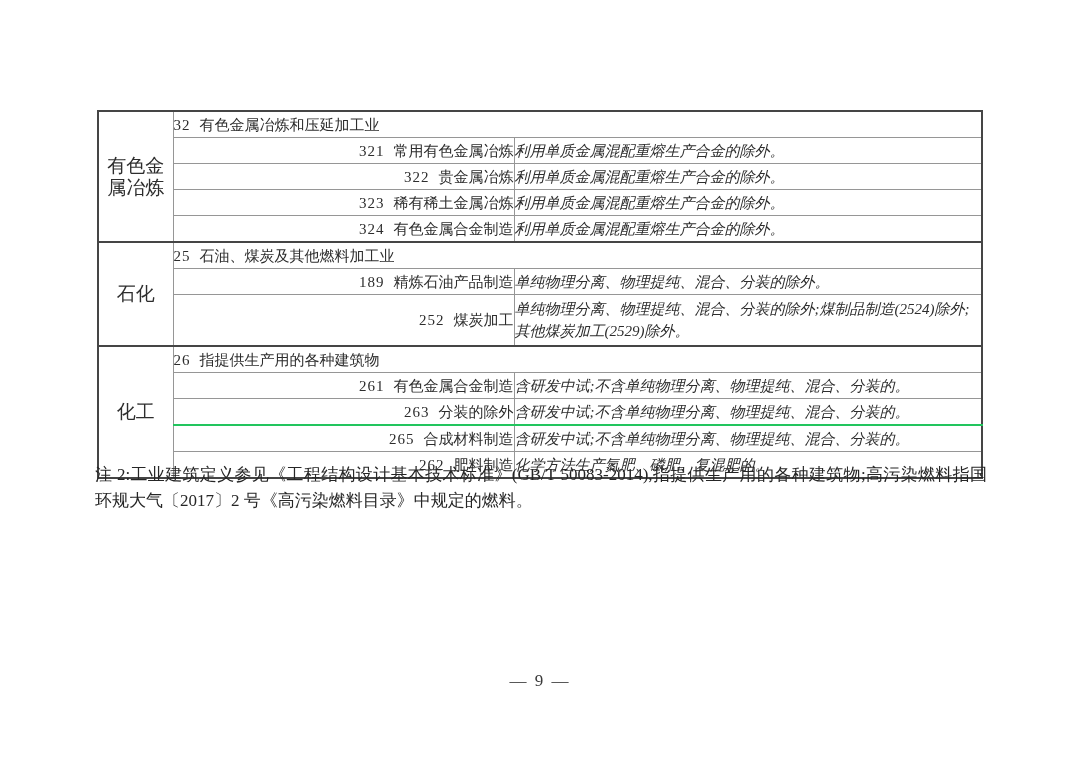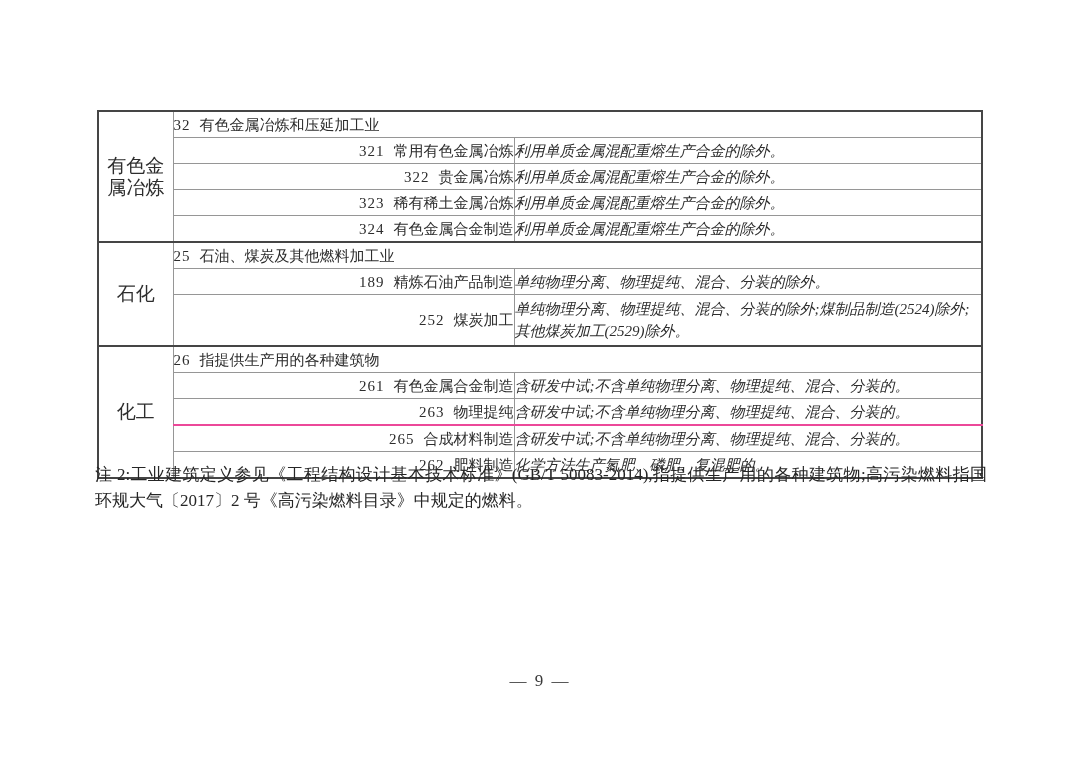--- a/index.html
+++ b/index.html
@@ -62,21 +62,21 @@
     padding-left: 9px;
     padding-right: 6px;
     text-align: left;
     line-height: 24px;
     font-style: italic;
   }
   td.name-cell { border-right: 1px solid #6f6f6f; text-align: right; }
   tr.row-tall td { height: 50px; }
   tr.section-start td { border-top: 2px solid #454545; }
   tr.thick-top td.name-cell,
-  tr.thick-top td.rem-cell { border-top: 2px solid #ec4899; }
+  tr.thick-top td.rem-cell { border-top: 2px solid #22c55e; }
   span.code {
     display: inline-block;
     margin-right: 9px;
     letter-spacing: 1px;
   }
 
   
   .notes {
     position: absolute;
     left: 95px;
@@ -156,21 +156,21 @@
         <td class="cat-cell" rowspan="5">化工</td>
         <td class="hdr-cell" colspan="2">
           <span class="code">26</span><span>指提供生产用的各种建筑物</span>
         </td>
       </tr>
       <tr>
         <td class="name-cell"><span class="code">261</span><span>有色金属合金制造</span></td>
         <td class="rem-cell">含研发中试;不含单纯物理分离、物理提纯、混合、分装的。</td>
       </tr>
       <tr>
-        <td class="name-cell"><span class="code">263</span><span>物理提纯</span></td>
+        <td class="name-cell"><span class="code">263</span><span>分装的除外</span></td>
         <td class="rem-cell">含研发中试;不含单纯物理分离、物理提纯、混合、分装的。</td>
       </tr>
       <tr class="thick-top">
         <td class="name-cell"><span class="code">265</span><span>合成材料制造</span></td>
         <td class="rem-cell">含研发中试;不含单纯物理分离、物理提纯、混合、分装的。</td>
       </tr>
       <tr>
         <td class="name-cell"><span class="code">262</span><span>肥料制造</span></td>
         <td class="rem-cell">化学方法生产氮肥、磷肥、复混肥的。</td>
       </tr>

